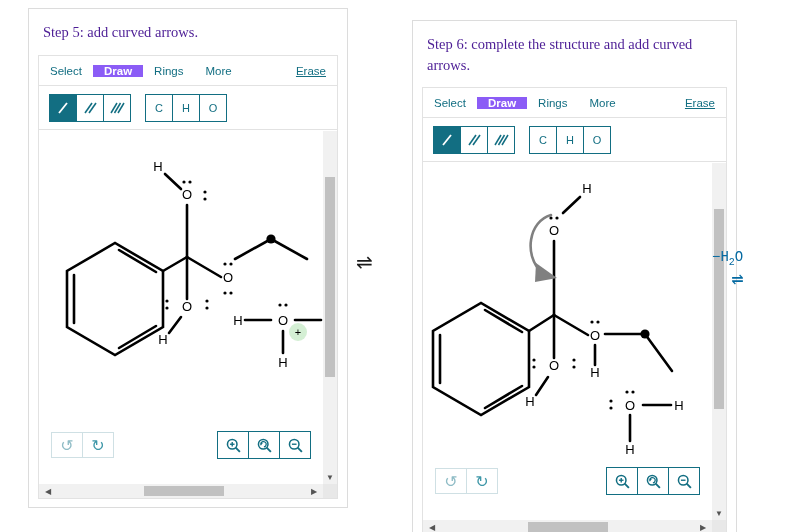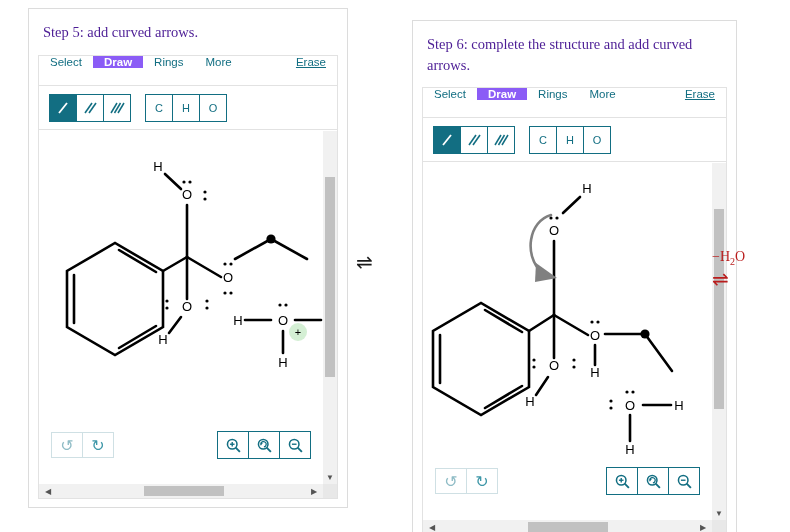--- a/index.html
+++ b/index.html
@@ -43,21 +43,21 @@
     right: 9px;
     border: 1px solid #e2e2e2;
     box-sizing: border-box;
     background: #fff;
   }
   #editor-left  { top: 46px;  height: 444px; }
   #editor-right { top: 66px;  height: 448px; }
 
   .tool-tabs {
     display: flex;
-    align-items: flex-start;
+    align-items: center;
     height: 30px;
     border-bottom: 1px solid #e2e2e2;
     box-sizing: border-box;
   }
   .tool-tab {
     display: flex;
     align-items: center;
     padding: 0 11px;
     font-size: 11.5px;
     color: #126E82;
@@ -214,23 +214,23 @@
     left: 356px;
     top: 250px;
     font-family: "Liberation Serif", serif;
     font-size: 20px;
     color: #1a1a1a;
   }
   .rxn-right {
     position: absolute;
     left: 712px;
     top: 250px;
-    text-align: left;
-    font-family: Liberation Serif, serif;
-    color: #b91c1c;
+    text-align: right;
+    font-family: Liberation Mono, monospace;
+    color: #0369a1;
   }
   .rxn-label { font-size: 14px; line-height: 1; }
   .rxn-label sub { font-size: 10px; }
   .rxn-arrow { font-size: 20px; line-height: 1.1; margin-top: 1px; }
 </style>
 </head>
 <body>
 
 <div class="stage">
 

